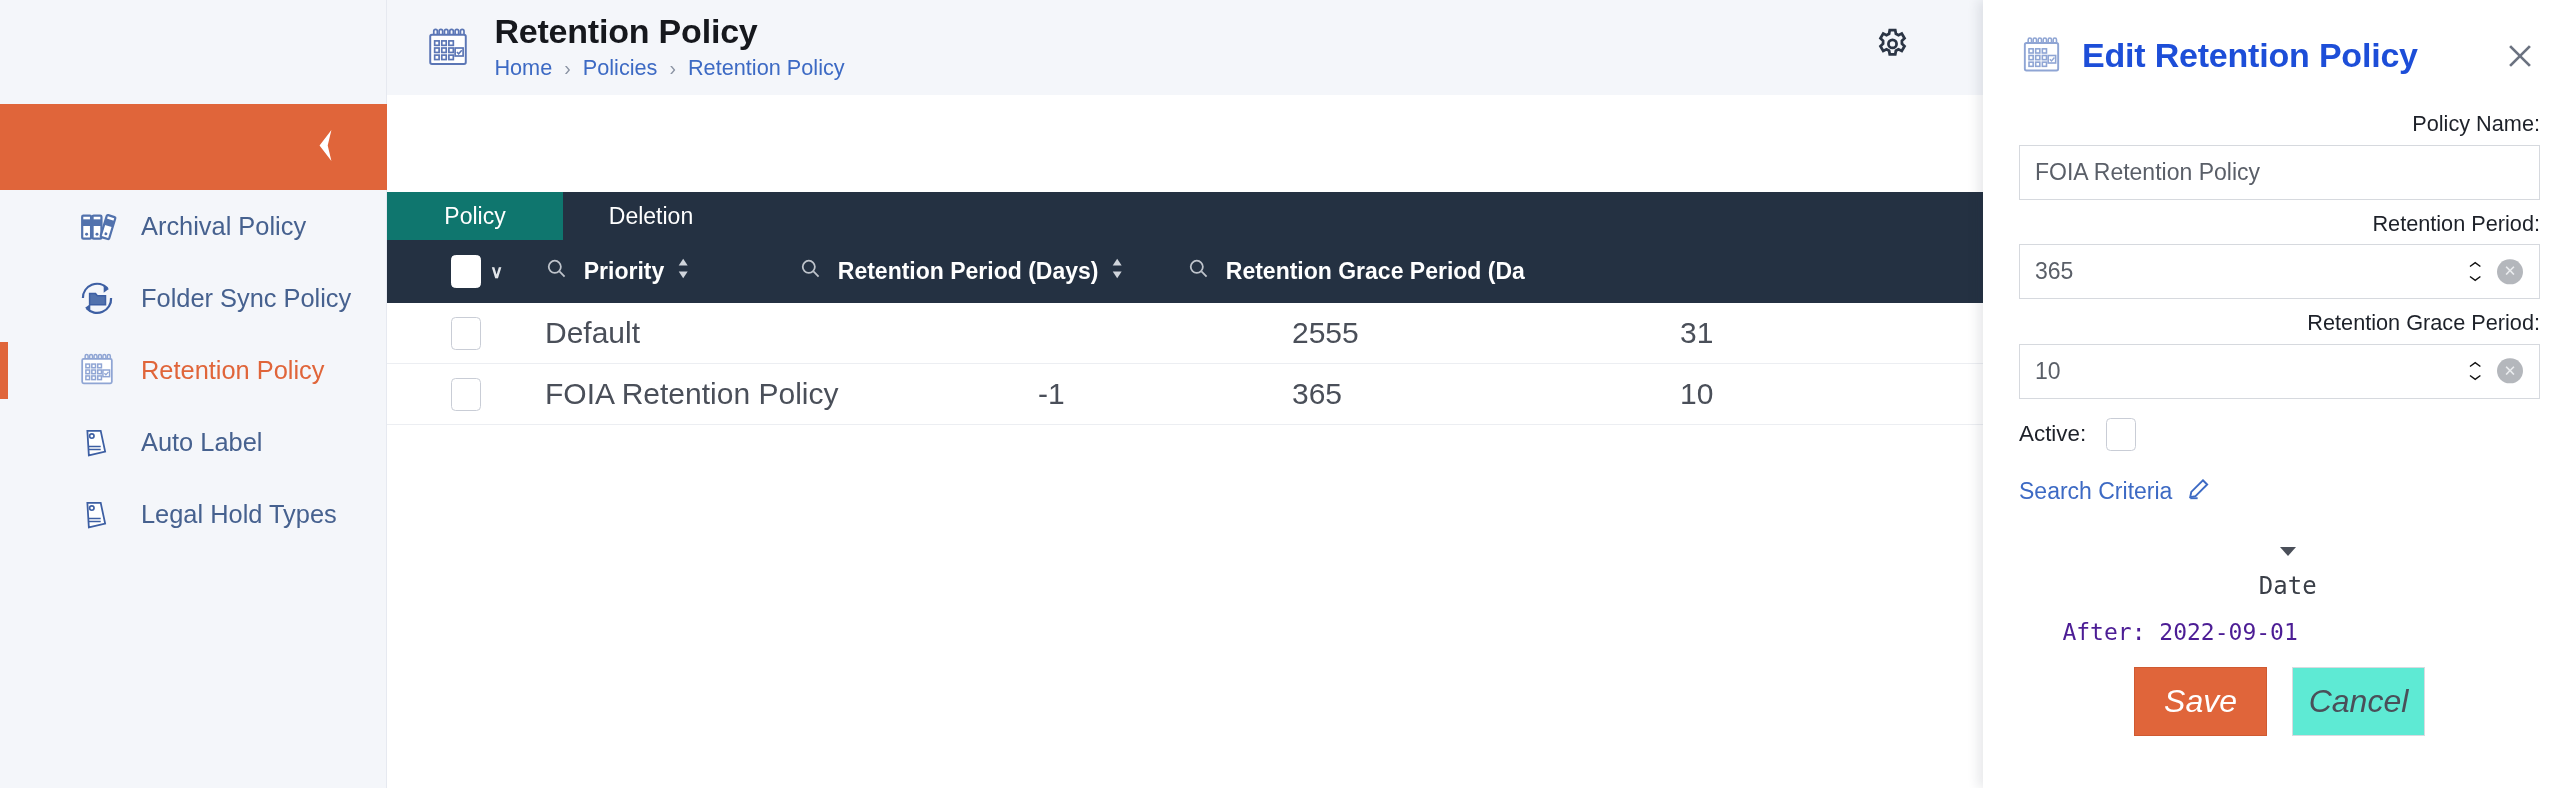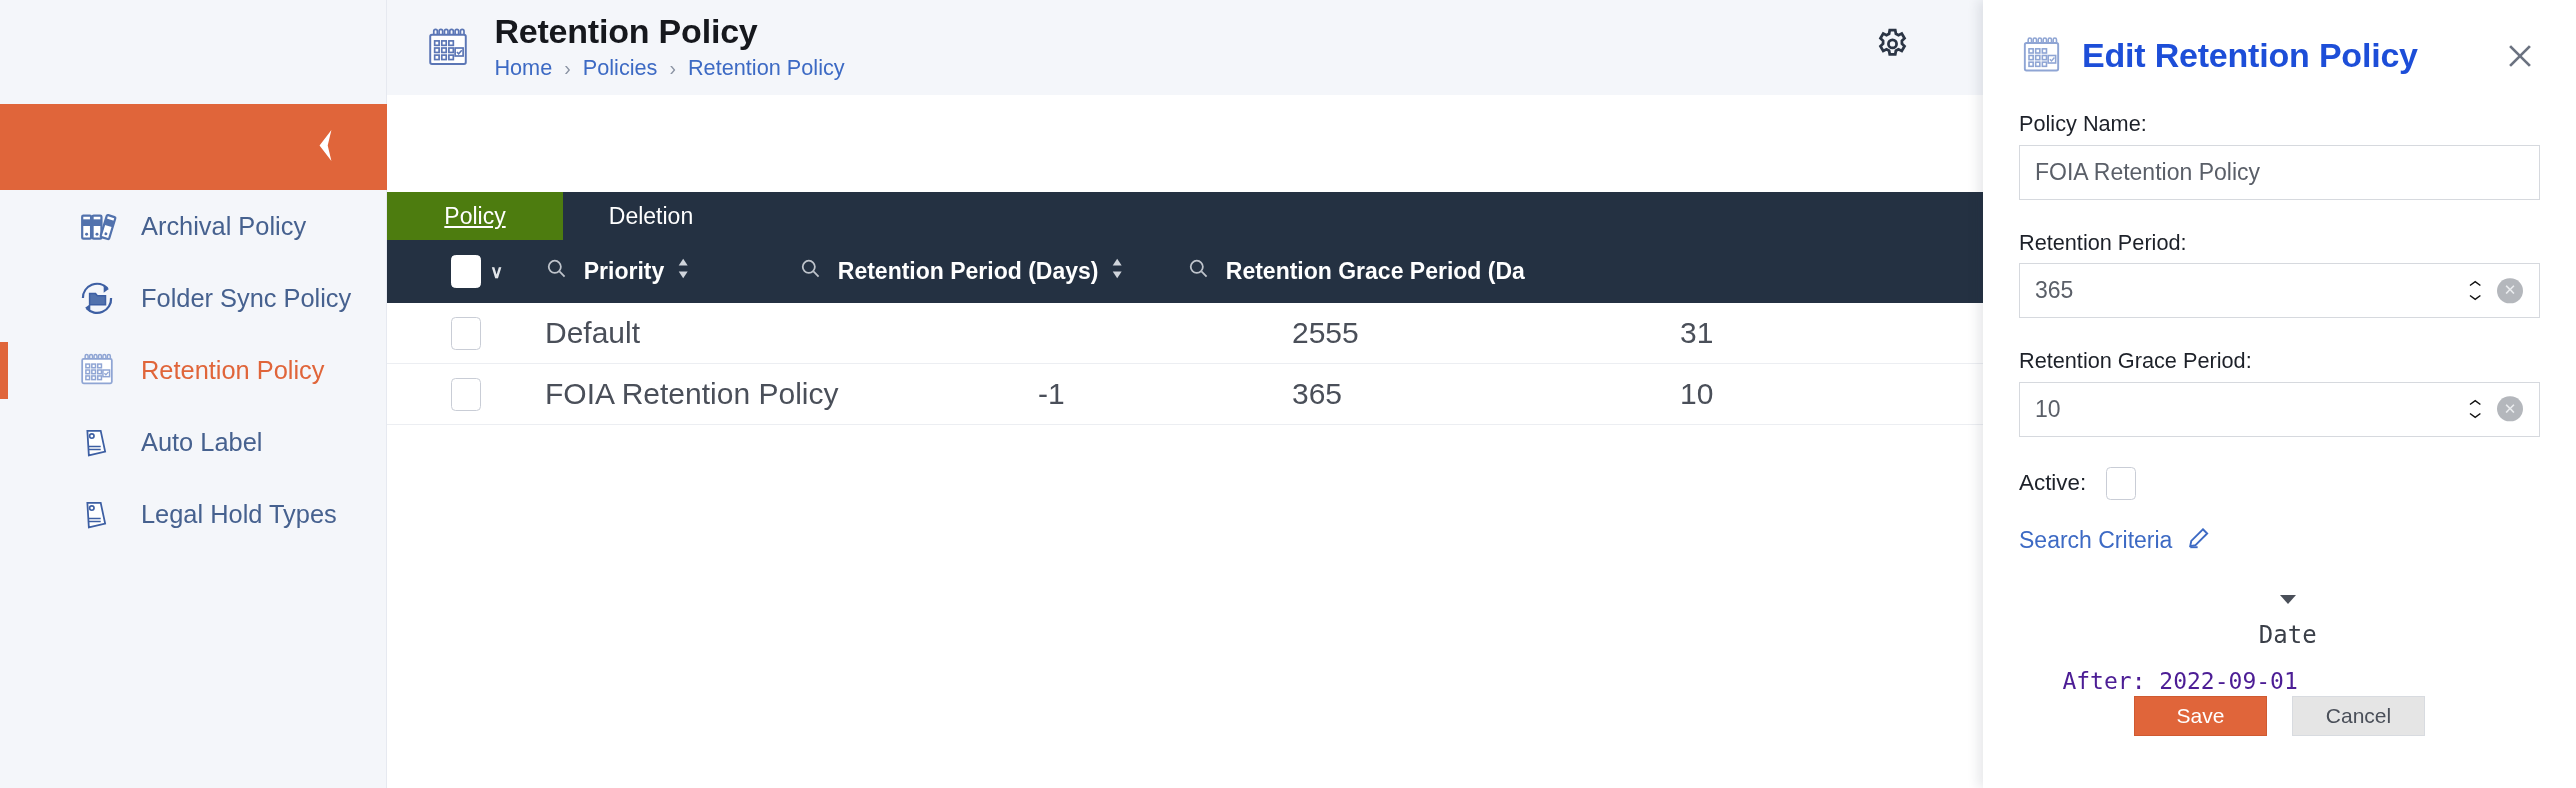--- a/index.html
+++ b/index.html
@@ -105,21 +105,21 @@
     position: absolute; left: 0; top: 97px;
     width: 2189px; height: 48px;
     background: #243142;
     display: flex; align-items: stretch;
   }
   .tab {
     display: flex; align-items: center; justify-content: center;
     padding: 0 34px; min-width: 108px;
     color: #ffffff; font-size: 23px; cursor: pointer;
   }
-  .tab.active { background: #4d7c0f; text-decoration: underline; }
+  .tab.active { background: #0f766e; }
 
   
   .table { position: absolute; left: 0; top: 145px; width: 2189px; }
   .thead {
     height: 63px; background: #243142;
     display: flex; align-items: center;
     color: #ffffff; font-size: 23px; font-weight: 700;
   }
   .th { display: flex; align-items: center; box-sizing: border-box; }
   .th .search-ico { margin-right: 16.4px; opacity: .88; }
@@ -161,21 +161,21 @@
   }
   .panel-head .p-icon { width: 45px; height: 45px; flex:none; margin-right: 18px; }
   .panel-title { font-size: 34px; font-weight: 700; color: #1d4ed8; letter-spacing: -0.2px; }
   .panel-close {
     position: absolute; right: 0; top: 36px;
     width: 40px; height: 40px; cursor: pointer;
     display:flex; align-items:center; justify-content:center;
   }
 
   .field-label { font-size: 21.7px; color: #1d2129; margin-bottom: 7.5px; }
-  .field { margin-bottom: 30px; }
+  .field { margin-bottom: 11px; text-align: right; }
   .input {
     position: relative;
     height: 55px; border: 0.7px solid #d6d9de; background:#fff;
     box-sizing: border-box;
     display: flex; align-items: center;
     padding: 0 15px;
     font-size: 23px; color: #5a5f68;
   }
   .spin {
     position: absolute; right: 55px; top: 50%; transform: translateY(-50%);
@@ -211,26 +211,26 @@
     margin-top: 19.4px; margin-left: 27px;
     font-size: 23px; color: #4c1d95;
     font-family: "DejaVu Sans Mono", monospace;
   }
 
   .panel-actions {
     position: absolute; left: 36px; right: 36px; bottom: 52px;
     display: flex; justify-content: center; gap: 25px;
   }
   .btn {
-    height: 40px; min-width: 133px;
+    height: 69px; min-width: 133px;
     display:flex;align-items:center;justify-content:center;
-    font-size: 21px; cursor: pointer; box-sizing: border-box;
+    font-size: 32px; cursor: pointer; box-sizing: border-box; font-style: italic;
   }
   .btn-primary { background:#e0653a; color:#fff; border:0.7px solid #cf5a31; }
-  .btn-secondary { background:#e5e5e5; color:#4a4f59; border:0.7px solid #d8dbe0; }
+  .btn-secondary { background:#5eead4; color:#4a4f59; border:0.7px solid #d8dbe0; }
 </style>
 </head>
 <body>
 
 <div class="app">
 
   <div class="sidebar">
 
 
     <div class="collapse-bar">

